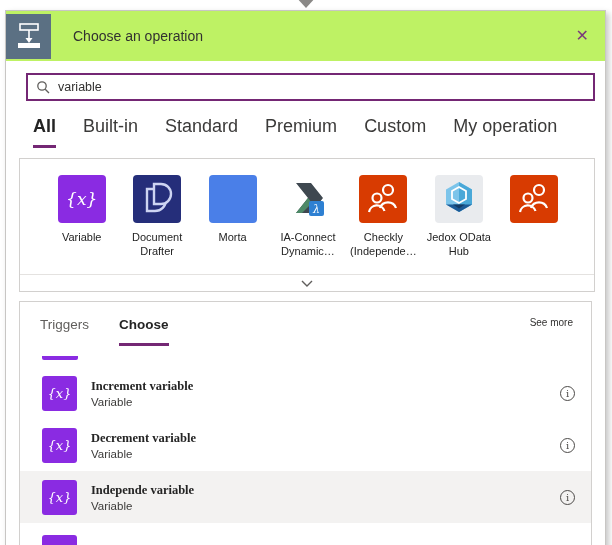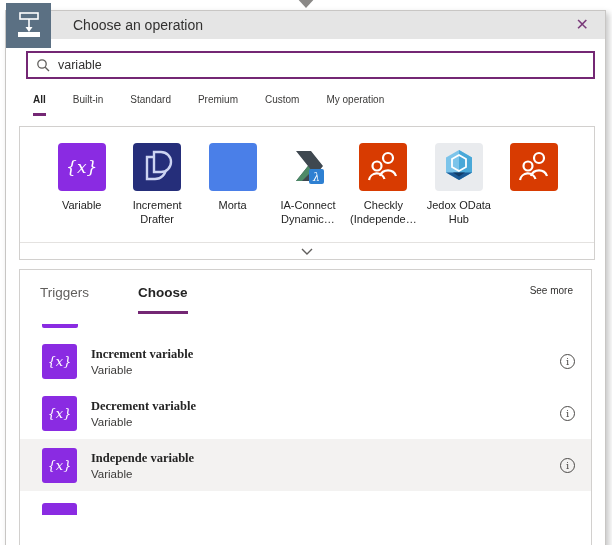--- a/index.html
+++ b/index.html
@@ -8,36 +8,36 @@
 
   
   .flow-arrow { position:absolute; top:-4px; left:50%; transform:translateX(-50%);
     width:0; height:0; border-left:11px solid transparent; border-right:11px solid transparent;
     border-top:12px solid #8a8886; }
 
   .dialog { position:absolute; left:5px; top:10px; width:601px; height:570px;
     background:#fff; border:1px solid #c8c6c4; box-shadow:3px 3px 6px rgba(0,0,0,.22); }
 
   
-  .hdr { height:28px; background:#e5e5e5; display:flex; align-items:center; }
+  .hdr { height:50px; background:#bef264; display:flex; align-items:center; }
   .hdr-icon { width:45px; height:45px; background:#5b7083; flex:0 0 auto;
     display:flex; align-items:center; justify-content:center; }
   .hdr-title { margin-left:22px; font-size:14px; color:#323130; }
   .hdr-close { margin-left:auto; margin-right:16px; color:#7a3b7a; font-size:16px;
     line-height:1; cursor:pointer; background:none; border:none; font-family:inherit; }
 
   
   .search-box { height:28px; border:2px solid #742774; background:#fff;
     margin:12px 10px 0 20px; display:flex; align-items:center; padding:0 8px; }
   .search-box svg { flex:0 0 auto; }
   .search-input { border:none; outline:none; flex:1; margin-left:8px;
     font-size:12.5px; color:#323130; font-family:inherit; background:transparent; }
 
   
-  .cat-tabs { display:flex; gap:27px; margin:15px 10px 0 27px; font-size:10px; color:#3b3a39; }
+  .cat-tabs { display:flex; gap:27px; margin:15px 10px 0 27px; font-size:18px; color:#3b3a39; }
   .cat-tab { padding-bottom:8px; cursor:pointer; }
   .cat-tab.active { font-weight:bold; color:#242424; border-bottom:3px solid #742774; }
 
   
   .conn-panel { margin:10px 10px 0 13px; border:1px solid #d2d0ce; background:#fff; }
   .conn-row { display:flex; justify-content:space-between; padding:16px 22px 4px 24px; }
   .conn { width:76px; display:flex; flex-direction:column; align-items:center; cursor:pointer; }
   .conn-icon { width:48px; height:48px; border-radius:4px; display:flex;
     align-items:center; justify-content:center; overflow:hidden; }
   .ci-variable { background:#8a2be2; color:#fff; font-size:17px; font-family:"DejaVu Serif", serif; font-style:italic; }
@@ -47,21 +47,21 @@
   .ci-orange { background:#d83b01; }
   .ci-jedox { background:#e9ebee; }
   .conn-label { margin-top:7px; min-height:30px; font-size:11px; line-height:1.3;
     color:#242424; text-align:center; }
 
   .collapse-strip { border-top:1px solid #e4e2e0; height:17px; margin-top:10px;
     display:flex; align-items:center; justify-content:center; cursor:pointer; }
 
   
   .ops-panel { margin:9px 13px 0 13px; border:1px solid #d2d0ce; height:300px; background:#fff; }
-  .ops-tabs { display:flex; align-items:flex-start; padding:15px 18px 0 20px; font-size:13.5px;gap:19px; }
+  .ops-tabs { display:flex; align-items:flex-start; padding:15px 18px 0 20px; font-size:13.5px; }
   .ops-tab { padding-bottom:11px; color:#605e5c; cursor:pointer; margin-right:30px; }
   .ops-tab.active { font-weight:bold; color:#242424; border-bottom:3px solid #742774; }
   .see-more { margin-left:auto; font-size:10px; color:#323130; cursor:pointer; }
 
   .ops-list { margin-top:4px; }
   .sliver-top { width:36px; height:4px; background:#8a2be2; border-radius:0 0 2px 2px;
     margin:10px 0 7px 22px; }
   .op-row { display:flex; align-items:center; height:52px; padding:0 16px 0 22px; cursor:pointer; }
   .op-row.highlighted { background:#f3f2f1; }
   .op-icon { width:35px; height:35px; background:#8a2be2; border-radius:3px; flex:0 0 auto;
@@ -124,21 +124,21 @@
           <div class="conn-label">Variable</div>
         </div>
 
         <div class="conn">
           <div class="conn-icon ci-docdrafter">
             <svg width="48" height="48" viewBox="0 0 48 48">
               <path d="M14 14 h8 a11 11 0 0 1 0 22 h-8 z" fill="none" stroke="#cdd4f2" stroke-width="2.4"></path>
               <path d="M21 9 h7 a10 10 0 0 1 0 20 h-7 z" fill="#252e7a" stroke="#cdd4f2" stroke-width="2.4"></path>
             </svg>
           </div>
-          <div class="conn-label">Increment Drafter</div>
+          <div class="conn-label">Document Drafter</div>
         </div>
 
         <div class="conn">
           <div class="conn-icon ci-morta"></div>
           <div class="conn-label">Morta</div>
         </div>
 
         <div class="conn">
           <div class="conn-icon ci-iaconnect">
             <svg width="44" height="44" viewBox="0 0 44 44">

